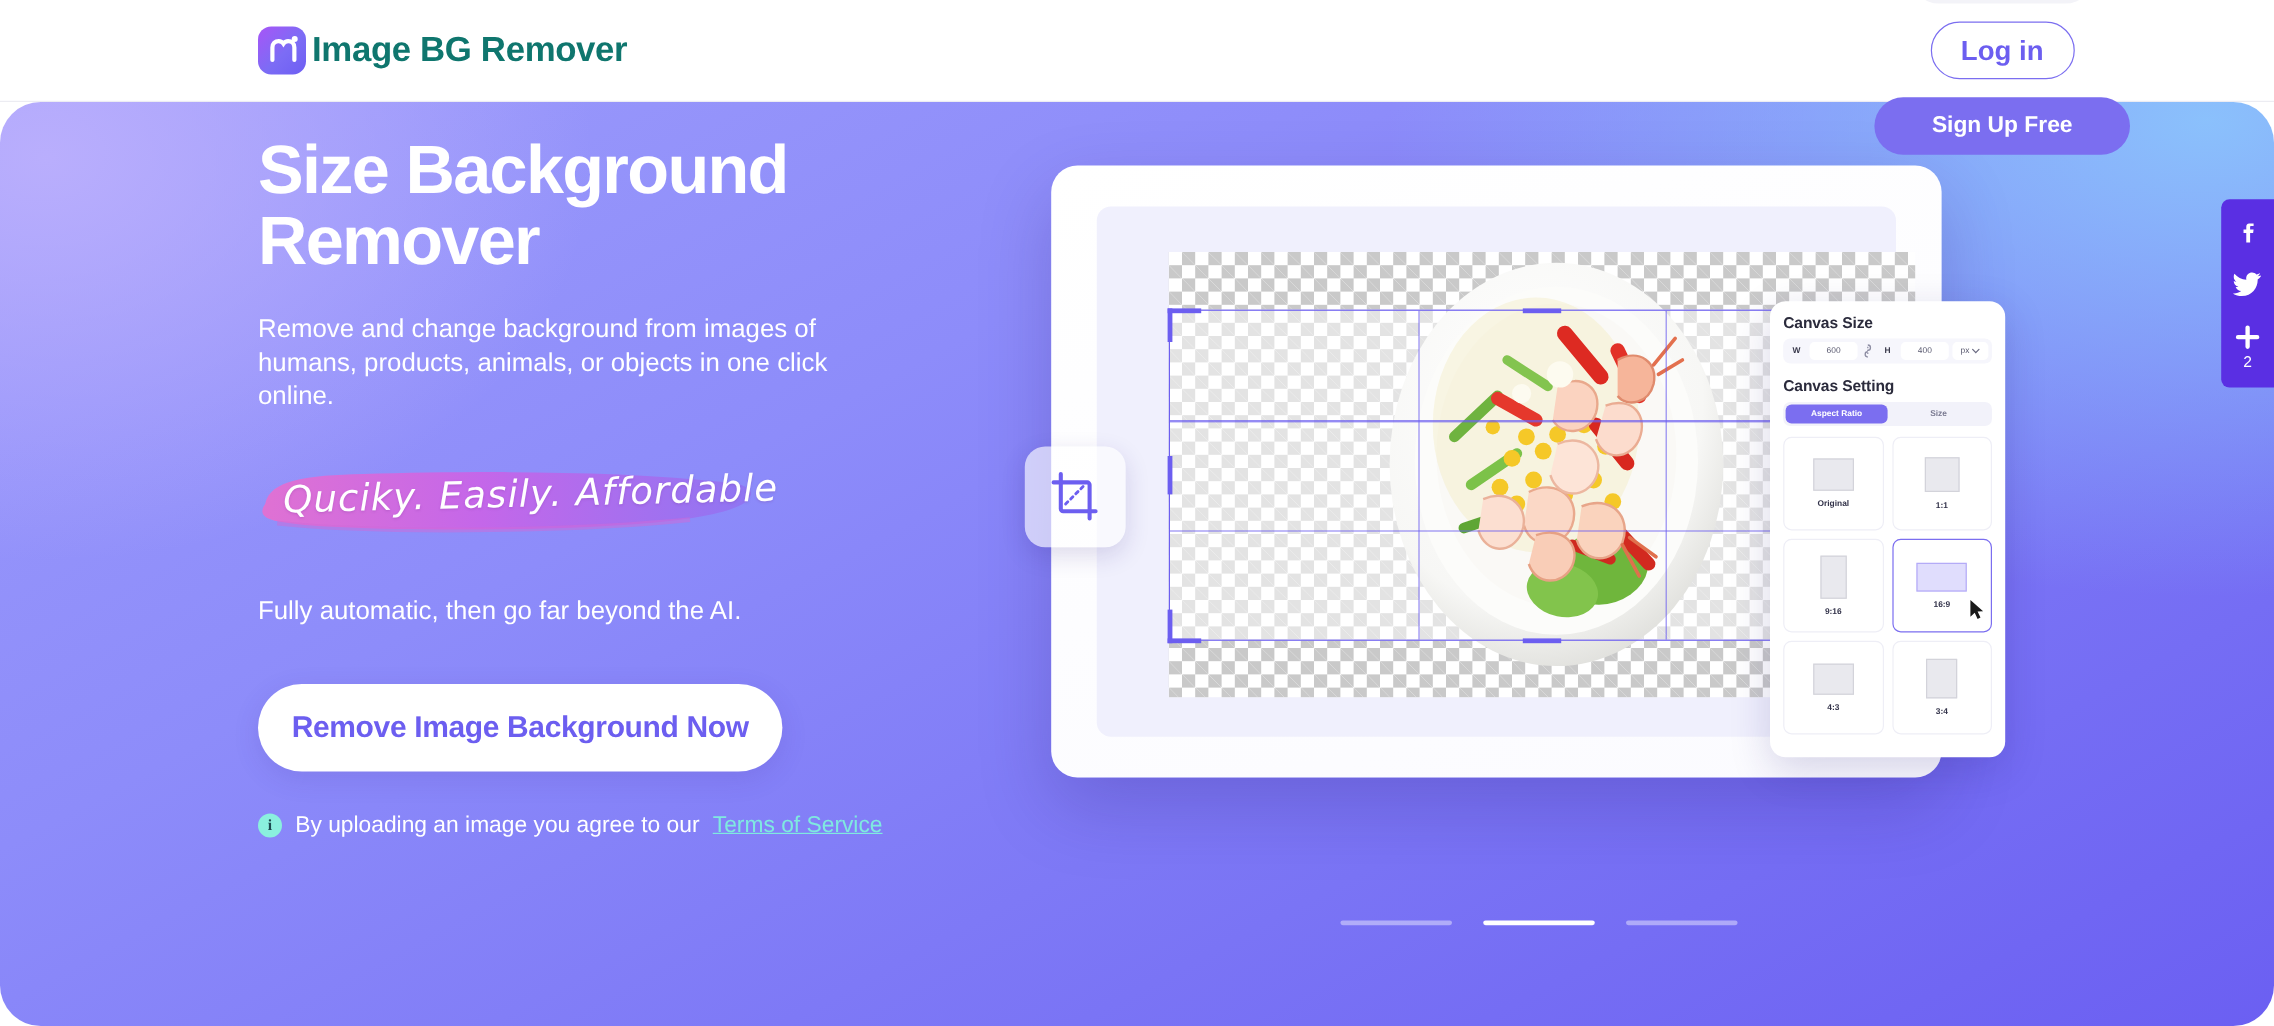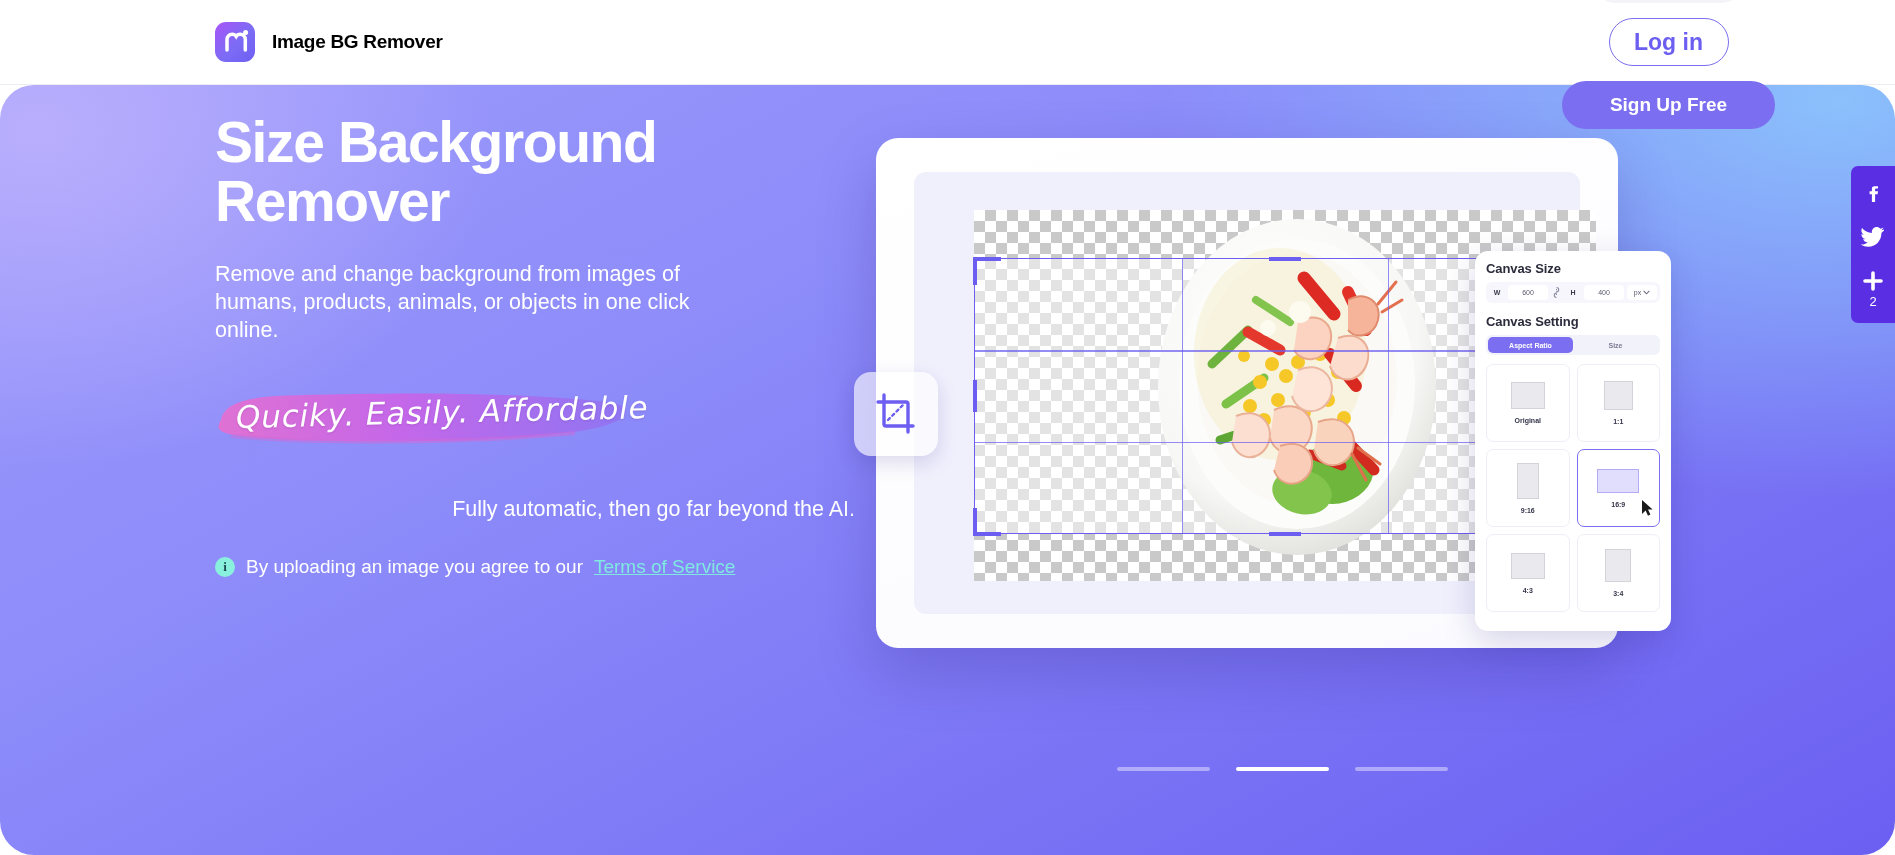--- a/index.html
+++ b/index.html
@@ -20,22 +20,22 @@
     z-index: 40;
   }
   .brand { display: flex; align-items: center; margin-left: 215px; }
   .logo-sq {
     width: 40px; height: 40px; border-radius: 11px;
     background: linear-gradient(135deg, #a855f7 0%, #7c6cf5 55%, #6d5ef3 100%);
     position: relative; flex: none;
   }
   .logo-sq svg { position: absolute; left: 0; top: 0; }
   .brand-name {
-    margin-left: 17px;
-    font-size: 19px; font-weight: bold; color: #000000;
+    margin-left: 5px;
+    font-size: 29px; font-weight: bold; color: #0f766e;
     letter-spacing: -0.3px; white-space: nowrap;
   }
 
   .hdr-actions {
     margin-left: auto; margin-right: 120px;
     display: flex; align-items: center; gap: 15px; flex-direction: column;
   }
   .btn-pricing {
     display: flex; align-items: center; gap: 6px;
     height: 48px; padding: 0 31px;
@@ -92,21 +92,21 @@
     position: absolute; left: 21px; top: 8px;
     font-family: "DejaVu Sans", sans-serif;
     font-size: 31px; font-weight: normal; font-style: italic;
     color: #ffffff; letter-spacing: 0.8px;
     transform: rotate(-1.4deg);
     text-shadow: 0 1px 2px rgba(120,50,150,0.25);
     white-space: nowrap;
   }
   .hero-note {
     margin-top: 47px;
-    font-size: 21.5px; color: #ffffff; text-align: right;
+    font-size: 21.5px; color: #ffffff;
   }
   .btn-cta {
     margin-top: 48px;
     display: flex; align-items: center; justify-content: center;
     width: 437px; height: 73px;
     background: #ffffff; border: none; border-radius: 40px;
     font-size: 25px; font-weight: bold; color: #6c5ef0;
     font-family: "Liberation Sans", sans-serif;
     letter-spacing: -0.3px; cursor: pointer;
     box-shadow: 0 6px 22px rgba(60,40,150,0.13);
@@ -324,20 +324,21 @@
                  C 380 48, 300 54, 206 55
                  C 120 56, 40 54, 14 48
                  C 2 45, 2 40, 6 34 Z" fill="url(#brushg)" opacity="0.93"></path>
         <path d="M16 50 C 90 58, 250 58, 360 47" stroke="#d06ad8" stroke-width="4" fill="none" opacity="0.5"></path>
       </svg>
       <div class="brush-text">Quciky. Easily. Affordable</div>
     </div>
 
     <p class="hero-note">Fully automatic, then go far beyond the AI.</p>
 
+    <button class="btn-cta">Remove Image Background Now</button>
 
     <div class="tos-row">
       <span class="info-ic">i</span>
       <span class="tos-txt">By uploading an image you agree to our</span>
       <a class="tos-link"> Terms of Service</a>
     </div>
   </div>
 
   <div class="mock">
     <div class="mock-inner">

